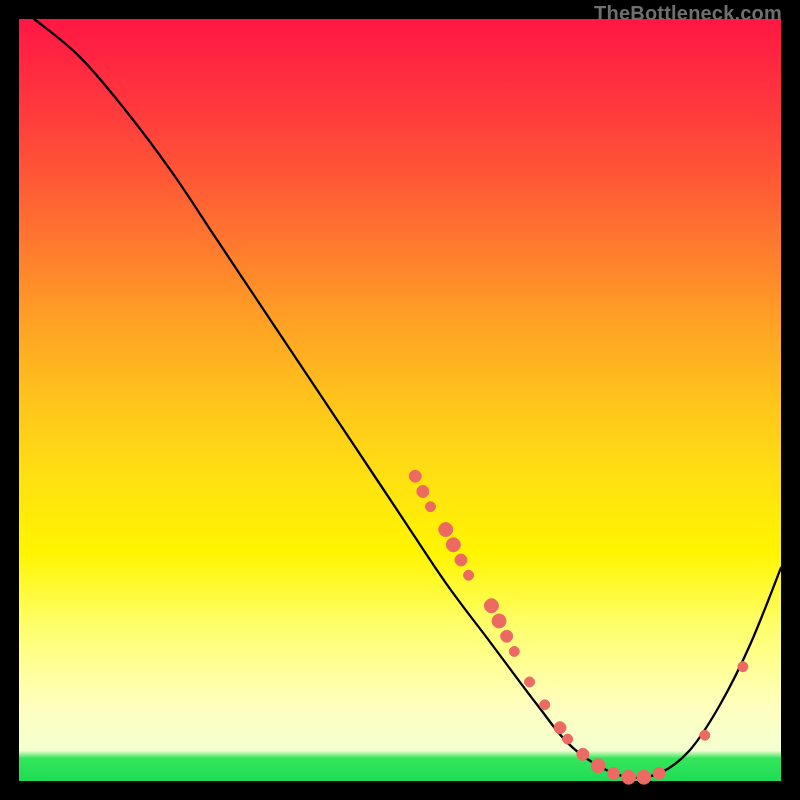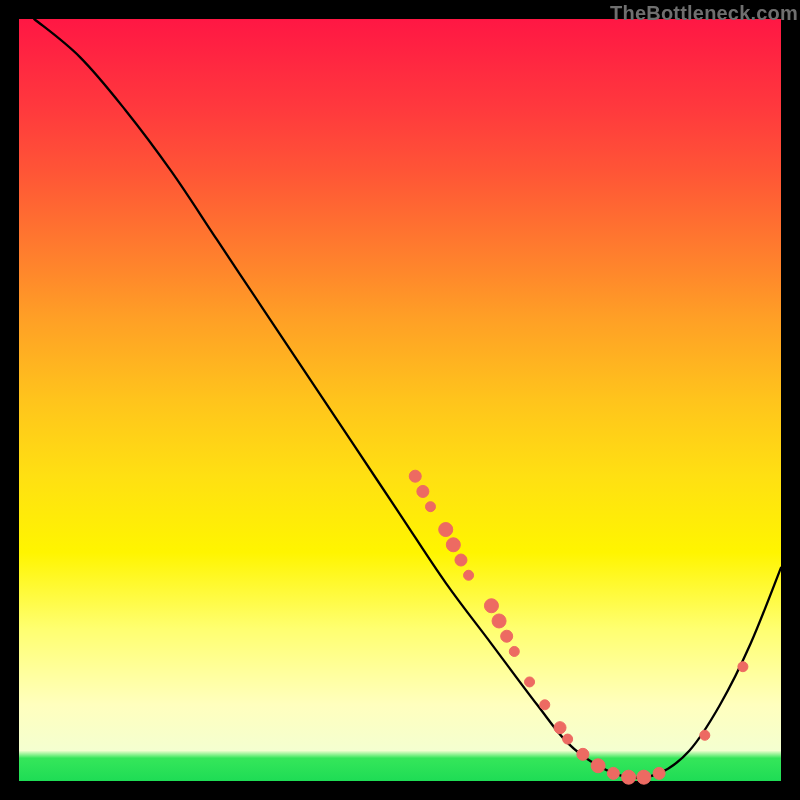--- a/index.html
+++ b/index.html
@@ -35,21 +35,21 @@
       #ffff70 80%,
       #ffffbe 90%,
       #f4ffd0 96%,
       #35e65a 97%,
       #1edc55 100%
     );
   }
   .watermark {
     position: absolute;
     top: 2px;
-    right: 2px;
+    right: 18px;
     font-family: Arial, Helvetica, sans-serif;
     font-size: 20px;
     font-weight: 600;
     color: #6f6f6f;
     letter-spacing: 0.2px;
   }
   svg.curve-layer {
     position: absolute;
     left: 19px;
     top: 19px;

